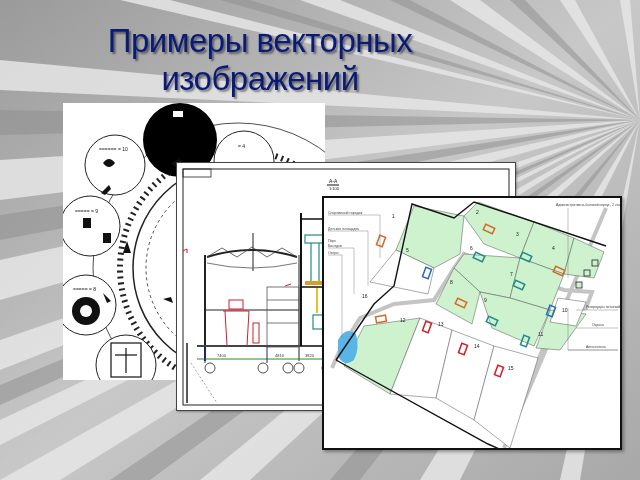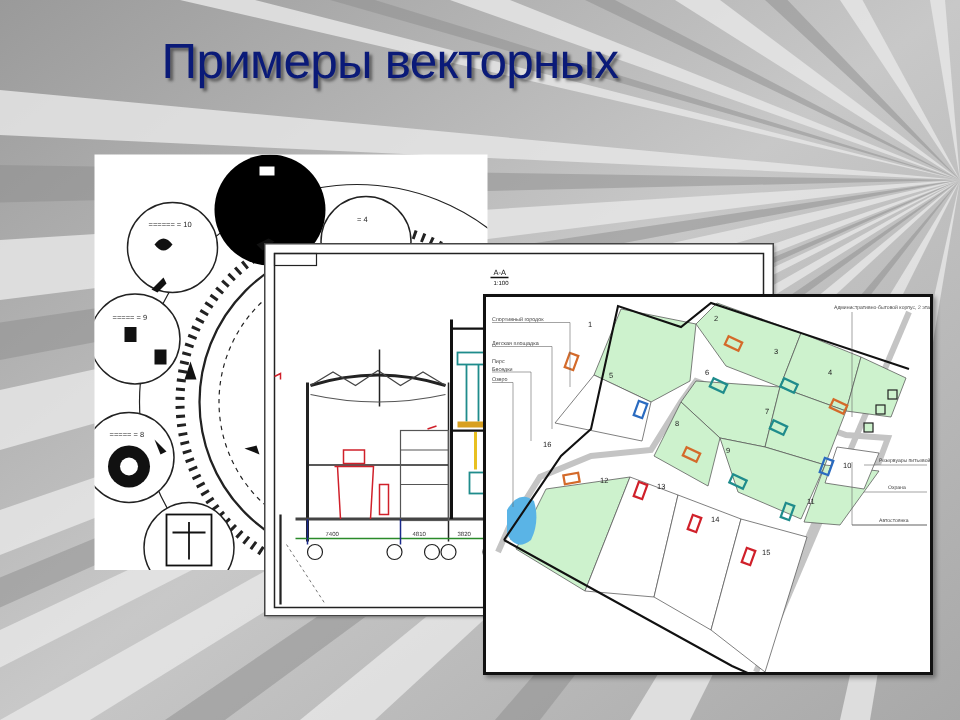--- a/index.html
+++ b/index.html
@@ -52,20 +52,21 @@
       <polygon points="640,120 110,480 150,480"></polygon>
       <polygon points="640,120 330,480 360,480"></polygon>
       <polygon points="640,120 220,0 250,0"></polygon>
       <polygon points="640,120 390,0 410,0"></polygon>
       <polygon points="640,120 510,0 525,0"></polygon>
     </g>
   </svg>
 
   <div class="title">
     <div>Примеры векторных</div>
+    <div>изображений</div>
   </div>
 
   <div class="pic pic1">
     <svg width="262" height="277" viewBox="0 0 262 277">
       <g stroke="#222" fill="none" stroke-width="0.8">
         <circle cx="175" cy="165" r="145" stroke-dasharray="0"></circle>
         <circle cx="175" cy="165" r="118" stroke-width="6" stroke-dasharray="2 4"></circle>
         <circle cx="175" cy="165" r="105" stroke-width="1.5"></circle>
         <circle cx="175" cy="165" r="92" stroke-dasharray="3 3"></circle>
       </g>

